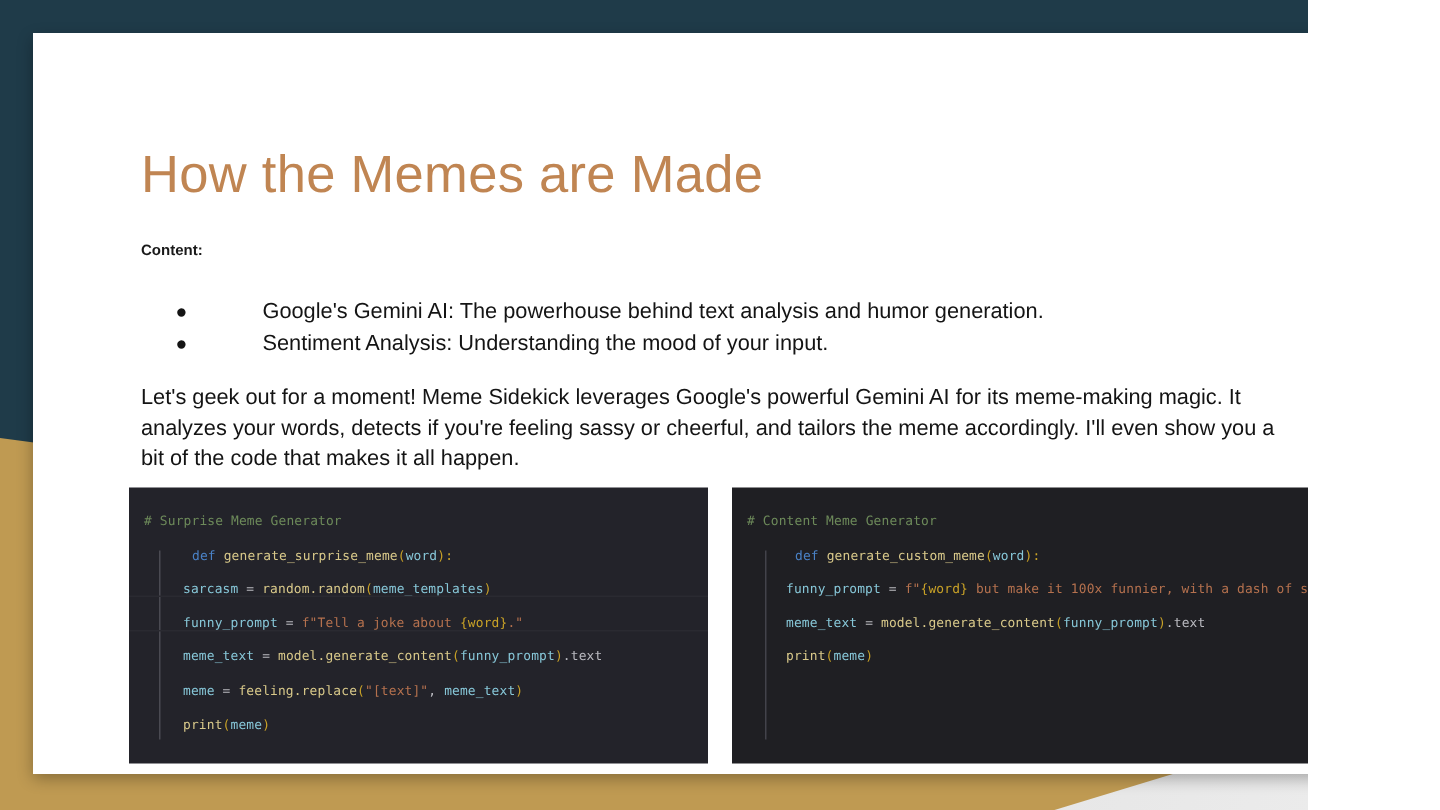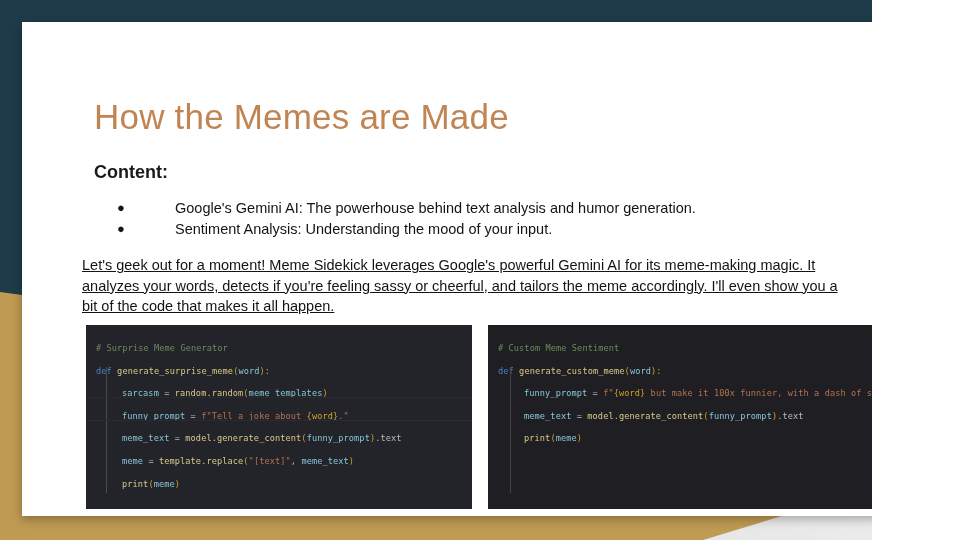--- a/index.html
+++ b/index.html
@@ -47,40 +47,40 @@
   }
 
   
   .title {
     position:absolute; left:72px; top:75px;
     font-size:35px; font-weight:400; letter-spacing:0.2px;
     color:#c08552; white-space:nowrap;
   }
   .content-label {
     position:absolute; left:72px; top:140px;
-    font-size:18px; font-weight:bold; color:#1a1a1a;
+    font-size:10px; font-weight:bold; color:#1a1a1a;
   }
 
   .bullets {
     position:absolute; left:95px; top:176px;
     width:780px;
   }
   .bullet-row {
     display:flex; align-items:flex-start;
     font-size:14.5px; color:#141414; line-height:20.5px;
   }
   .bullet-dot {
     width:26px; flex:0 0 26px; font-size:13px; line-height:20.5px;
   }
   .bullet-text { flex:1 1 auto;margin-left:32px; }
 
   .para {
-    position:absolute; left:60px; top:233px;
+    position:absolute; left:72px; top:233px;
     width:768px;
-    font-size:14.5px; color:#141414; line-height:20.6px;text-decoration:underline;
+    font-size:14.5px; color:#141414; line-height:20.6px;
   }
 
   
   .code-wrap {
     position:absolute; top:303px; display:flex; gap:16px;
   }
   .code-block {
     position:relative;
     background:#222226;
     overflow:hidden;
@@ -100,21 +100,21 @@
   }
   .guide2 {
     position:absolute; top:42px; bottom:16px; left:22px;
     width:1px; background:#43434b;
   }
   .band {
     position:absolute; left:0; right:0; height:1px; background:#2a2a31;
   }
 
   .c-com  { color:#6d8a5a; }
-  .c-kw   { color:#4a82c7; }
+  .c-kw   { color:#4a82c7;margin-left:32px; }
   .c-fn   { color:#d9c98a; }
   .c-var  { color:#87c7d8; }
   .c-op   { color:#b8b8be; }
   .c-par  { color:#c9a227; }
   .c-str  { color:#b5714e; }
   .c-plain{ color:#b9b9bf; }
 </style>
 </head>
 <body>
 
@@ -151,29 +151,29 @@
       <div class="code-block left">
         <div class="guide"></div>
         <div class="band" style="top:72px;"></div>
         <div class="band" style="top:95px;"></div>
         <div class="code-lines">
             <div class="code-line"><span class="c-com"># Surprise Meme Generator</span></div>
             <div class="code-line"><span class="c-kw">def </span><span class="c-fn">generate_surprise_meme</span><span class="c-par">(</span><span class="c-var">word</span><span class="c-par">):</span></div>
             <div class="code-line ind1"><span class="c-var">sarcasm </span><span class="c-op">= </span><span class="c-fn">random.random</span><span class="c-par">(</span><span class="c-var">meme_templates</span><span class="c-par">)</span></div>
             <div class="code-line ind1"><span class="c-var">funny_prompt </span><span class="c-op">= </span><span class="c-str">f"Tell a joke about </span><span class="c-par">{word}</span><span class="c-str">."</span></div>
             <div class="code-line ind1"><span class="c-var">meme_text </span><span class="c-op">= </span><span class="c-fn">model.generate_content</span><span class="c-par">(</span><span class="c-var">funny_prompt</span><span class="c-par">)</span><span class="c-plain">.text</span></div>
-            <div class="code-line ind1"><span class="c-var">meme </span><span class="c-op">= </span><span class="c-fn">template.replace</span><span class="c-par">(</span><span class="c-str">"[text]"</span><span class="c-op">, </span><span class="c-var">meme_text</span><span class="c-par">)</span></div>
+            <div class="code-line ind1"><span class="c-var">meme </span><span class="c-op">= </span><span class="c-fn">feeling.replace</span><span class="c-par">(</span><span class="c-str">"[text]"</span><span class="c-op">, </span><span class="c-var">meme_text</span><span class="c-par">)</span></div>
             <div class="code-line ind1"><span class="c-fn">print</span><span class="c-par">(</span><span class="c-var">meme</span><span class="c-par">)</span></div>
           </div>
       </div>
 
       <div class="code-block right">
         <div class="guide2"></div>
         <div class="code-lines">
-            <div class="code-line"><span class="c-com"># Custom Meme Sentiment</span></div>
+            <div class="code-line"><span class="c-com"># Content Meme Generator</span></div>
             <div class="code-line"><span class="c-kw">def </span><span class="c-fn">generate_custom_meme</span><span class="c-par">(</span><span class="c-var">word</span><span class="c-par">):</span></div>
             <div class="code-line ind1"><span class="c-var">funny_prompt </span><span class="c-op">= </span><span class="c-str">f"</span><span class="c-par">{word}</span><span class="c-str"> but make it 100x funnier, with a dash of sarcasm.</span></div>
             <div class="code-line ind1"><span class="c-var">meme_text </span><span class="c-op">= </span><span class="c-fn">model.generate_content</span><span class="c-par">(</span><span class="c-var">funny_prompt</span><span class="c-par">)</span><span class="c-plain">.text</span></div>
             <div class="code-line ind1"><span class="c-fn">print</span><span class="c-par">(</span><span class="c-var">meme</span><span class="c-par">)</span></div>
           </div>
       </div>
 
     </div>
   </div>
 </div>

